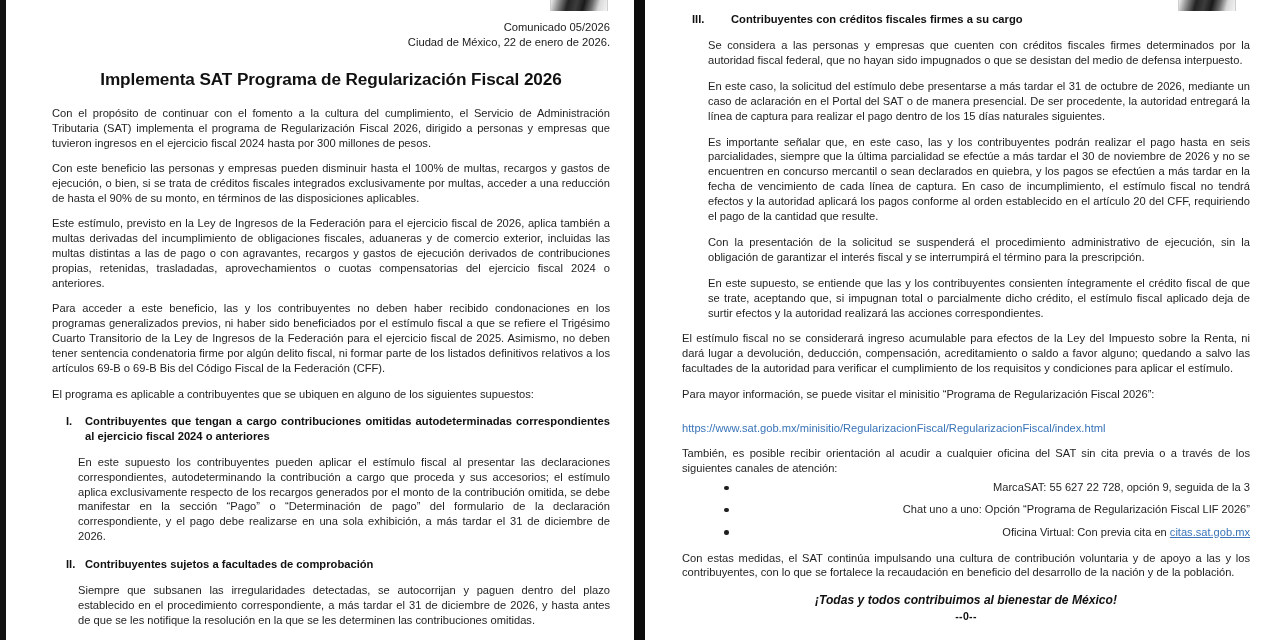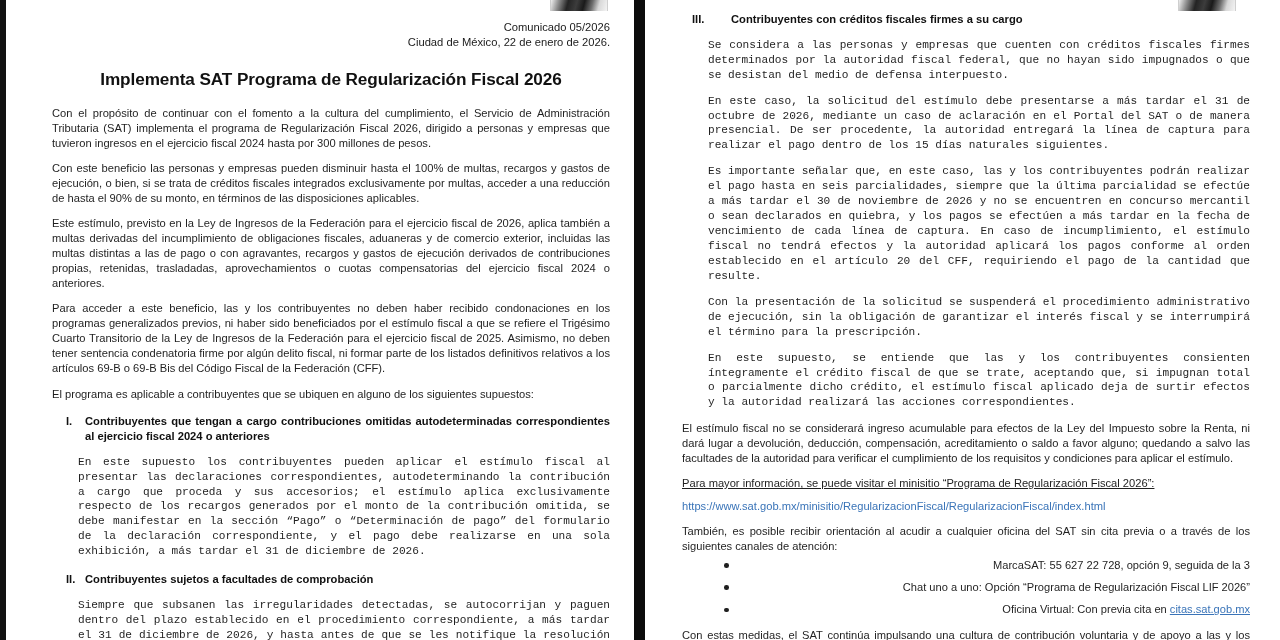--- a/index.html
+++ b/index.html
@@ -92,21 +92,20 @@
     text-align-last:left;
   }
   .section-head.inline .htext{text-align:left;}
   p.indent{
     margin-left:26px;
     text-align:justify;
     font-size:11.15px;
     line-height:14.9px;
     margin-bottom:10.5px;
     color:#1f1f1f;
-    font-family:Liberation Mono, monospace;
   }
   a.link{
     color:#3a74b8;
     text-decoration:none;
     word-break:break-all;
   }
   a.link-u{
     color:#3a74b8;
     text-decoration:underline;
   }
@@ -198,21 +197,21 @@
     </div>
 
     <p class="indent">Se considera a las personas y empresas que cuenten con créditos fiscales firmes determinados por la autoridad fiscal federal, que no hayan sido impugnados o que se desistan del medio de defensa interpuesto.</p>
     <p class="indent">En este caso, la solicitud del estímulo debe presentarse a más tardar el 31 de octubre de 2026, mediante un caso de aclaración en el Portal del SAT o de manera presencial. De ser procedente, la autoridad entregará la línea de captura para realizar el pago dentro de los 15 días naturales siguientes.</p>
     <p class="indent">Es importante señalar que, en este caso, las y los contribuyentes podrán realizar el pago hasta en seis parcialidades, siempre que la última parcialidad se efectúe a más tardar el 30 de noviembre de 2026 y no se encuentren en concurso mercantil o sean declarados en quiebra, y los pagos se efectúen a más tardar en la fecha de vencimiento de cada línea de captura. En caso de incumplimiento, el estímulo fiscal no tendrá efectos y la autoridad aplicará los pagos conforme al orden establecido en el artículo 20 del CFF, requiriendo el pago de la cantidad que resulte.</p>
     <p class="indent">Con la presentación de la solicitud se suspenderá el procedimiento administrativo de ejecución, sin la obligación de garantizar el interés fiscal y se interrumpirá el término para la prescripción.</p>
     <p class="indent">En este supuesto, se entiende que las y los contribuyentes consienten íntegramente el crédito fiscal de que se trate, aceptando que, si impugnan total o parcialmente dicho crédito, el estímulo fiscal aplicado deja de surtir efectos y la autoridad realizará las acciones correspondientes.</p>
 
     <p class="body">El estímulo fiscal no se considerará ingreso acumulable para efectos de la Ley del Impuesto sobre la Renta, ni dará lugar a devolución, deducción, compensación, acreditamiento o saldo a favor alguno; quedando a salvo las facultades de la autoridad para verificar el cumplimiento de los requisitos y condiciones para aplicar el estímulo.</p>
 
-    <p class="body" style="margin-bottom:8px;text-decoration:underline;">Para mayor información, se puede visitar el minisitio “Programa de Regularización Fiscal 2026”:</p>
+    <p class="body" style="margin-bottom:20px;">Para mayor información, se puede visitar el minisitio “Programa de Regularización Fiscal 2026”:</p>
     <p class="body" style="margin-bottom:10px;text-align:left;">
       <a class="link" href="#">https://www.sat.gob.mx/minisitio/RegularizacionFiscal/RegularizacionFiscal/index.html</a>
     </p>
 
     <p class="body" style="margin-bottom:2px;">También, es posible recibir orientación al acudir a cualquier oficina del SAT sin cita previa o a través de los siguientes canales de atención:</p>
 
     <ul class="channels">
       <li>
         <span>MarcaSAT: 55 627 22 728, opción 9, seguida de la 3</span>
       </li>

